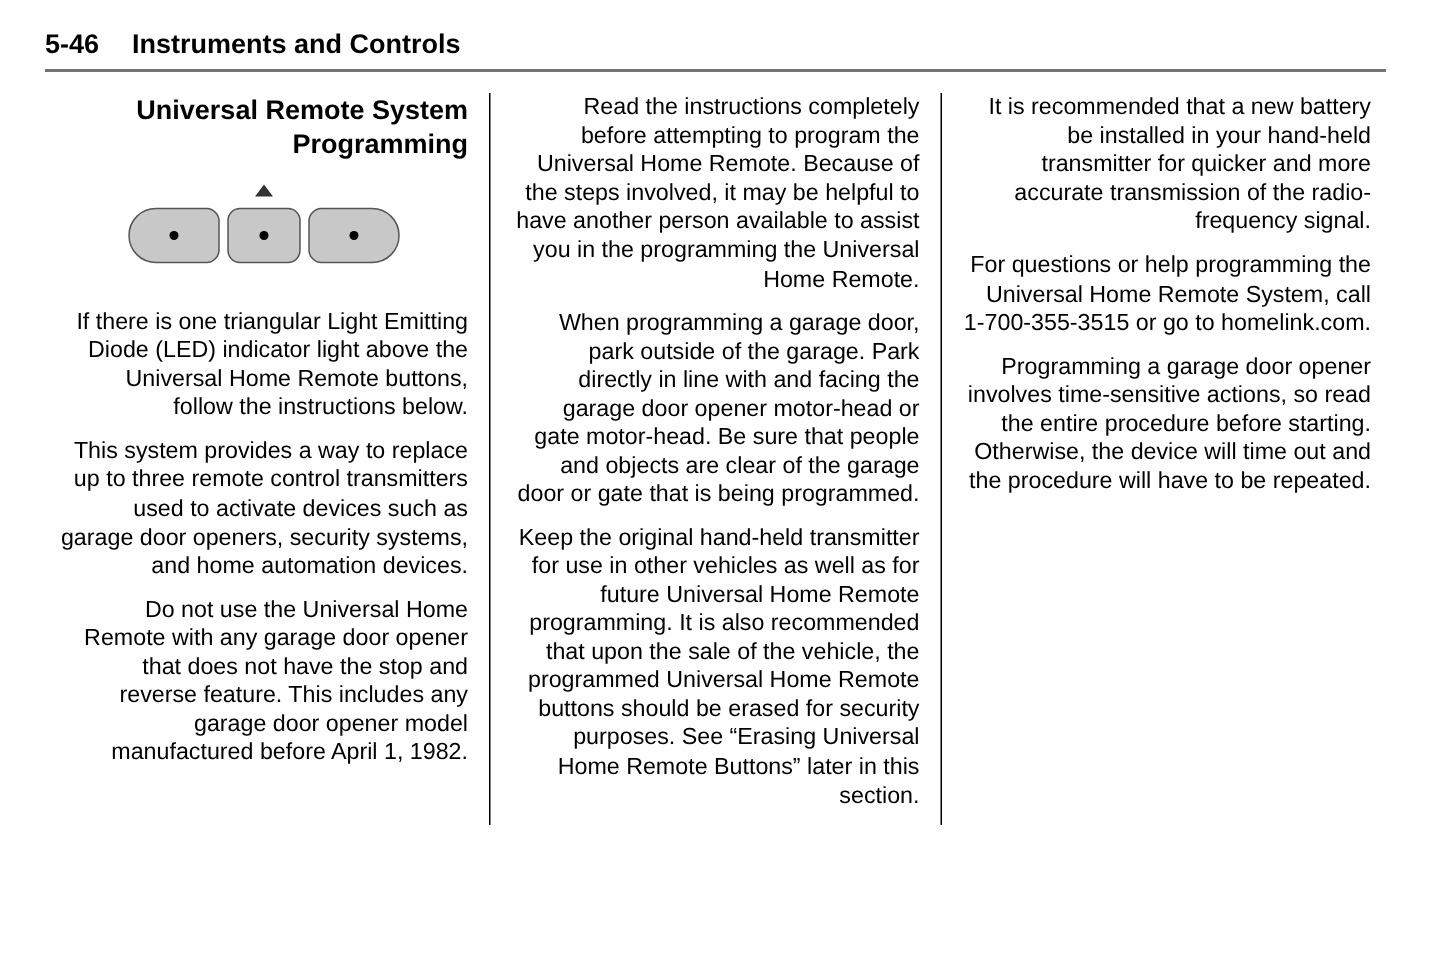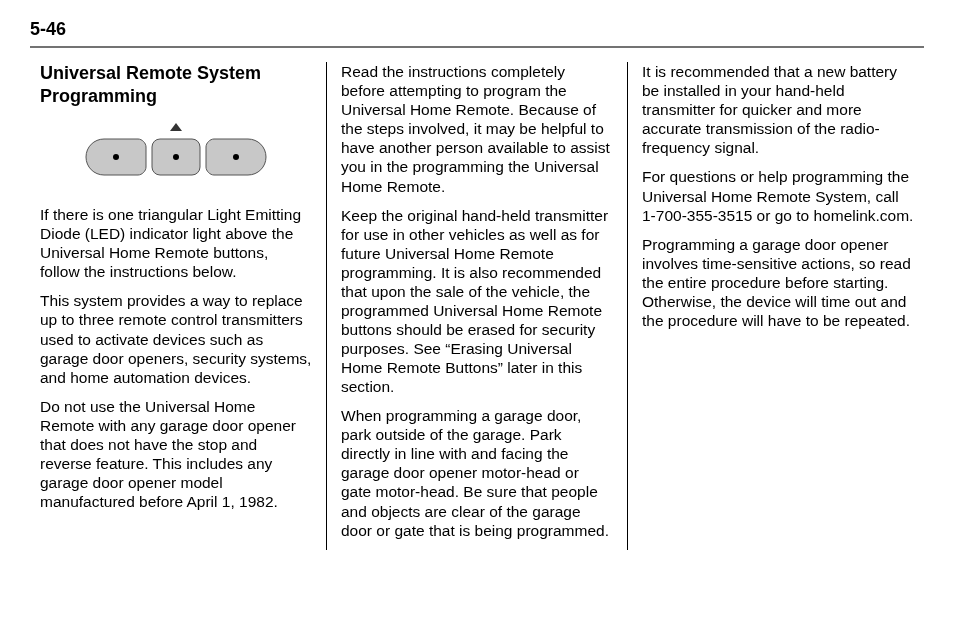--- a/index.html
+++ b/index.html
@@ -26,20 +26,21 @@
       font-size: 18px;
       font-weight: bold;
     }
     .chapter-title {
       font-size: 18px;
       font-weight: bold;
     }
     .columns {
       display: flex;
       gap: 0;
+      text-align: right;
     }
     .col {
       flex: 1;
       padding: 0 14px;
     }
     .col:first-child { padding-left: 10px; }
     .col:last-child  { padding-right: 10px; }
     .divider {
       width: 1px;
       background: #000;
@@ -61,20 +62,21 @@
       margin: 0 0 26px 0;
       display: flex;
       justify-content: center;
     }
   </style>
 </head>
 <body>
 
 <div class="header">
   <span class="page-num">5-46</span>
+  <span class="chapter-title">Instruments and Controls</span>
 </div>
 
 <div class="columns">
 
   <div class="col">
     <h2 class="section-title">Universal Remote System Programming</h2>
 
     <div class="figure">
       <svg width="200" height="56" viewBox="0 0 200 56">
         <polygon points="100,0 106,8 94,8" fill="#333"></polygon>
@@ -95,22 +97,22 @@
 
     <p>If there is one triangular Light Emitting Diode (LED) indicator light above the Universal Home Remote buttons, follow the instructions below.</p>
     <p>This system provides a way to replace up to three remote control transmitters used to activate devices such as garage door openers, security systems, and home automation devices.</p>
     <p>Do not use the Universal Home Remote with any garage door opener that does not have the stop and reverse feature. This includes any garage door opener model manufactured before April 1, 1982.</p>
   </div>
 
   <div class="divider"></div>
 
   <div class="col">
     <p>Read the instructions completely before attempting to program the Universal Home Remote. Because of the steps involved, it may be helpful to have another person available to assist you in the programming the Universal Home Remote.</p>
+    <p>When programming a garage door, park outside of the garage. Park directly in line with and facing the garage door opener motor-head or gate motor-head. Be sure that people and objects are clear of the garage door or gate that is being programmed.</p>
     <p>Keep the original hand-held transmitter for use in other vehicles as well as for future Universal Home Remote programming. It is also recommended that upon the sale of the vehicle, the programmed Universal Home Remote buttons should be erased for security purposes. See “Erasing Universal Home Remote Buttons” later in this section.</p>
-    <p>When programming a garage door, park outside of the garage. Park directly in line with and facing the garage door opener motor-head or gate motor-head. Be sure that people and objects are clear of the garage door or gate that is being programmed.</p>
   </div>
 
   <div class="divider"></div>
 
   <div class="col">
     <p>It is recommended that a new battery be installed in your hand-held transmitter for quicker and more accurate transmission of the radio-frequency signal.</p>
     <p>For questions or help programming the Universal Home Remote System, call 1-700-355-3515 or go to homelink.com.</p>
     <p>Programming a garage door opener involves time-sensitive actions, so read the entire procedure before starting. Otherwise, the device will time out and the procedure will have to be repeated.</p>
   </div>
 

